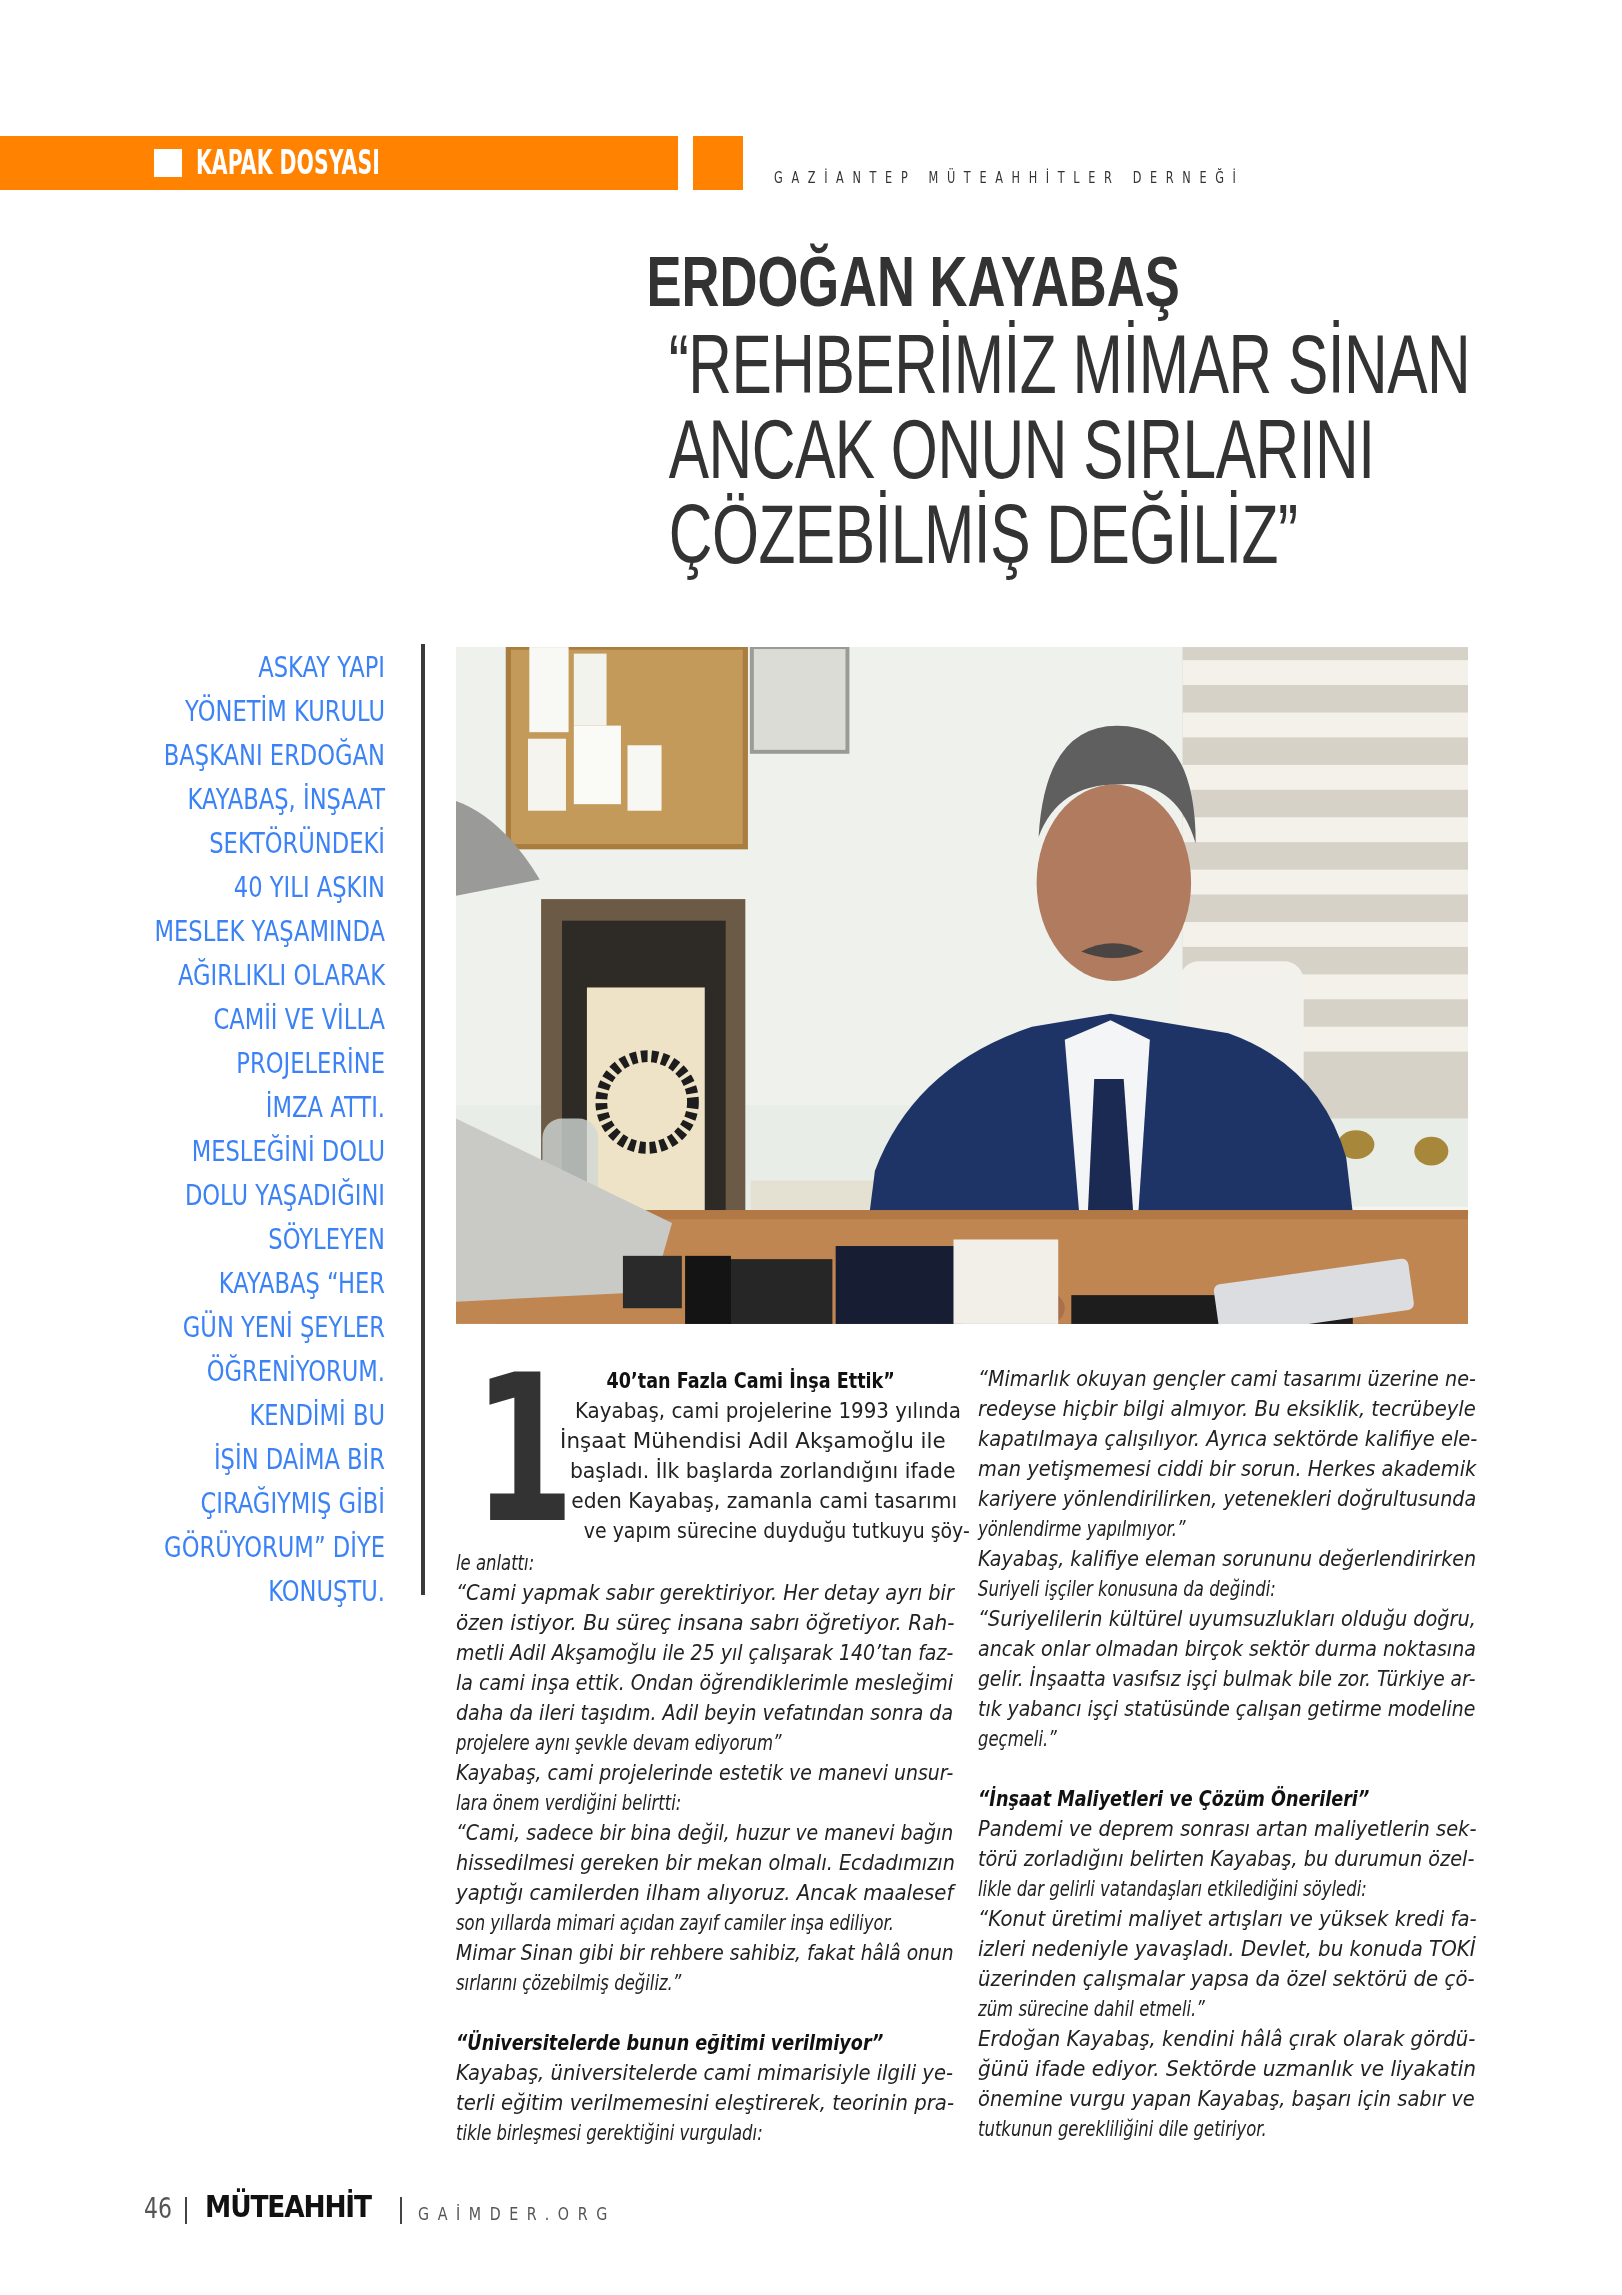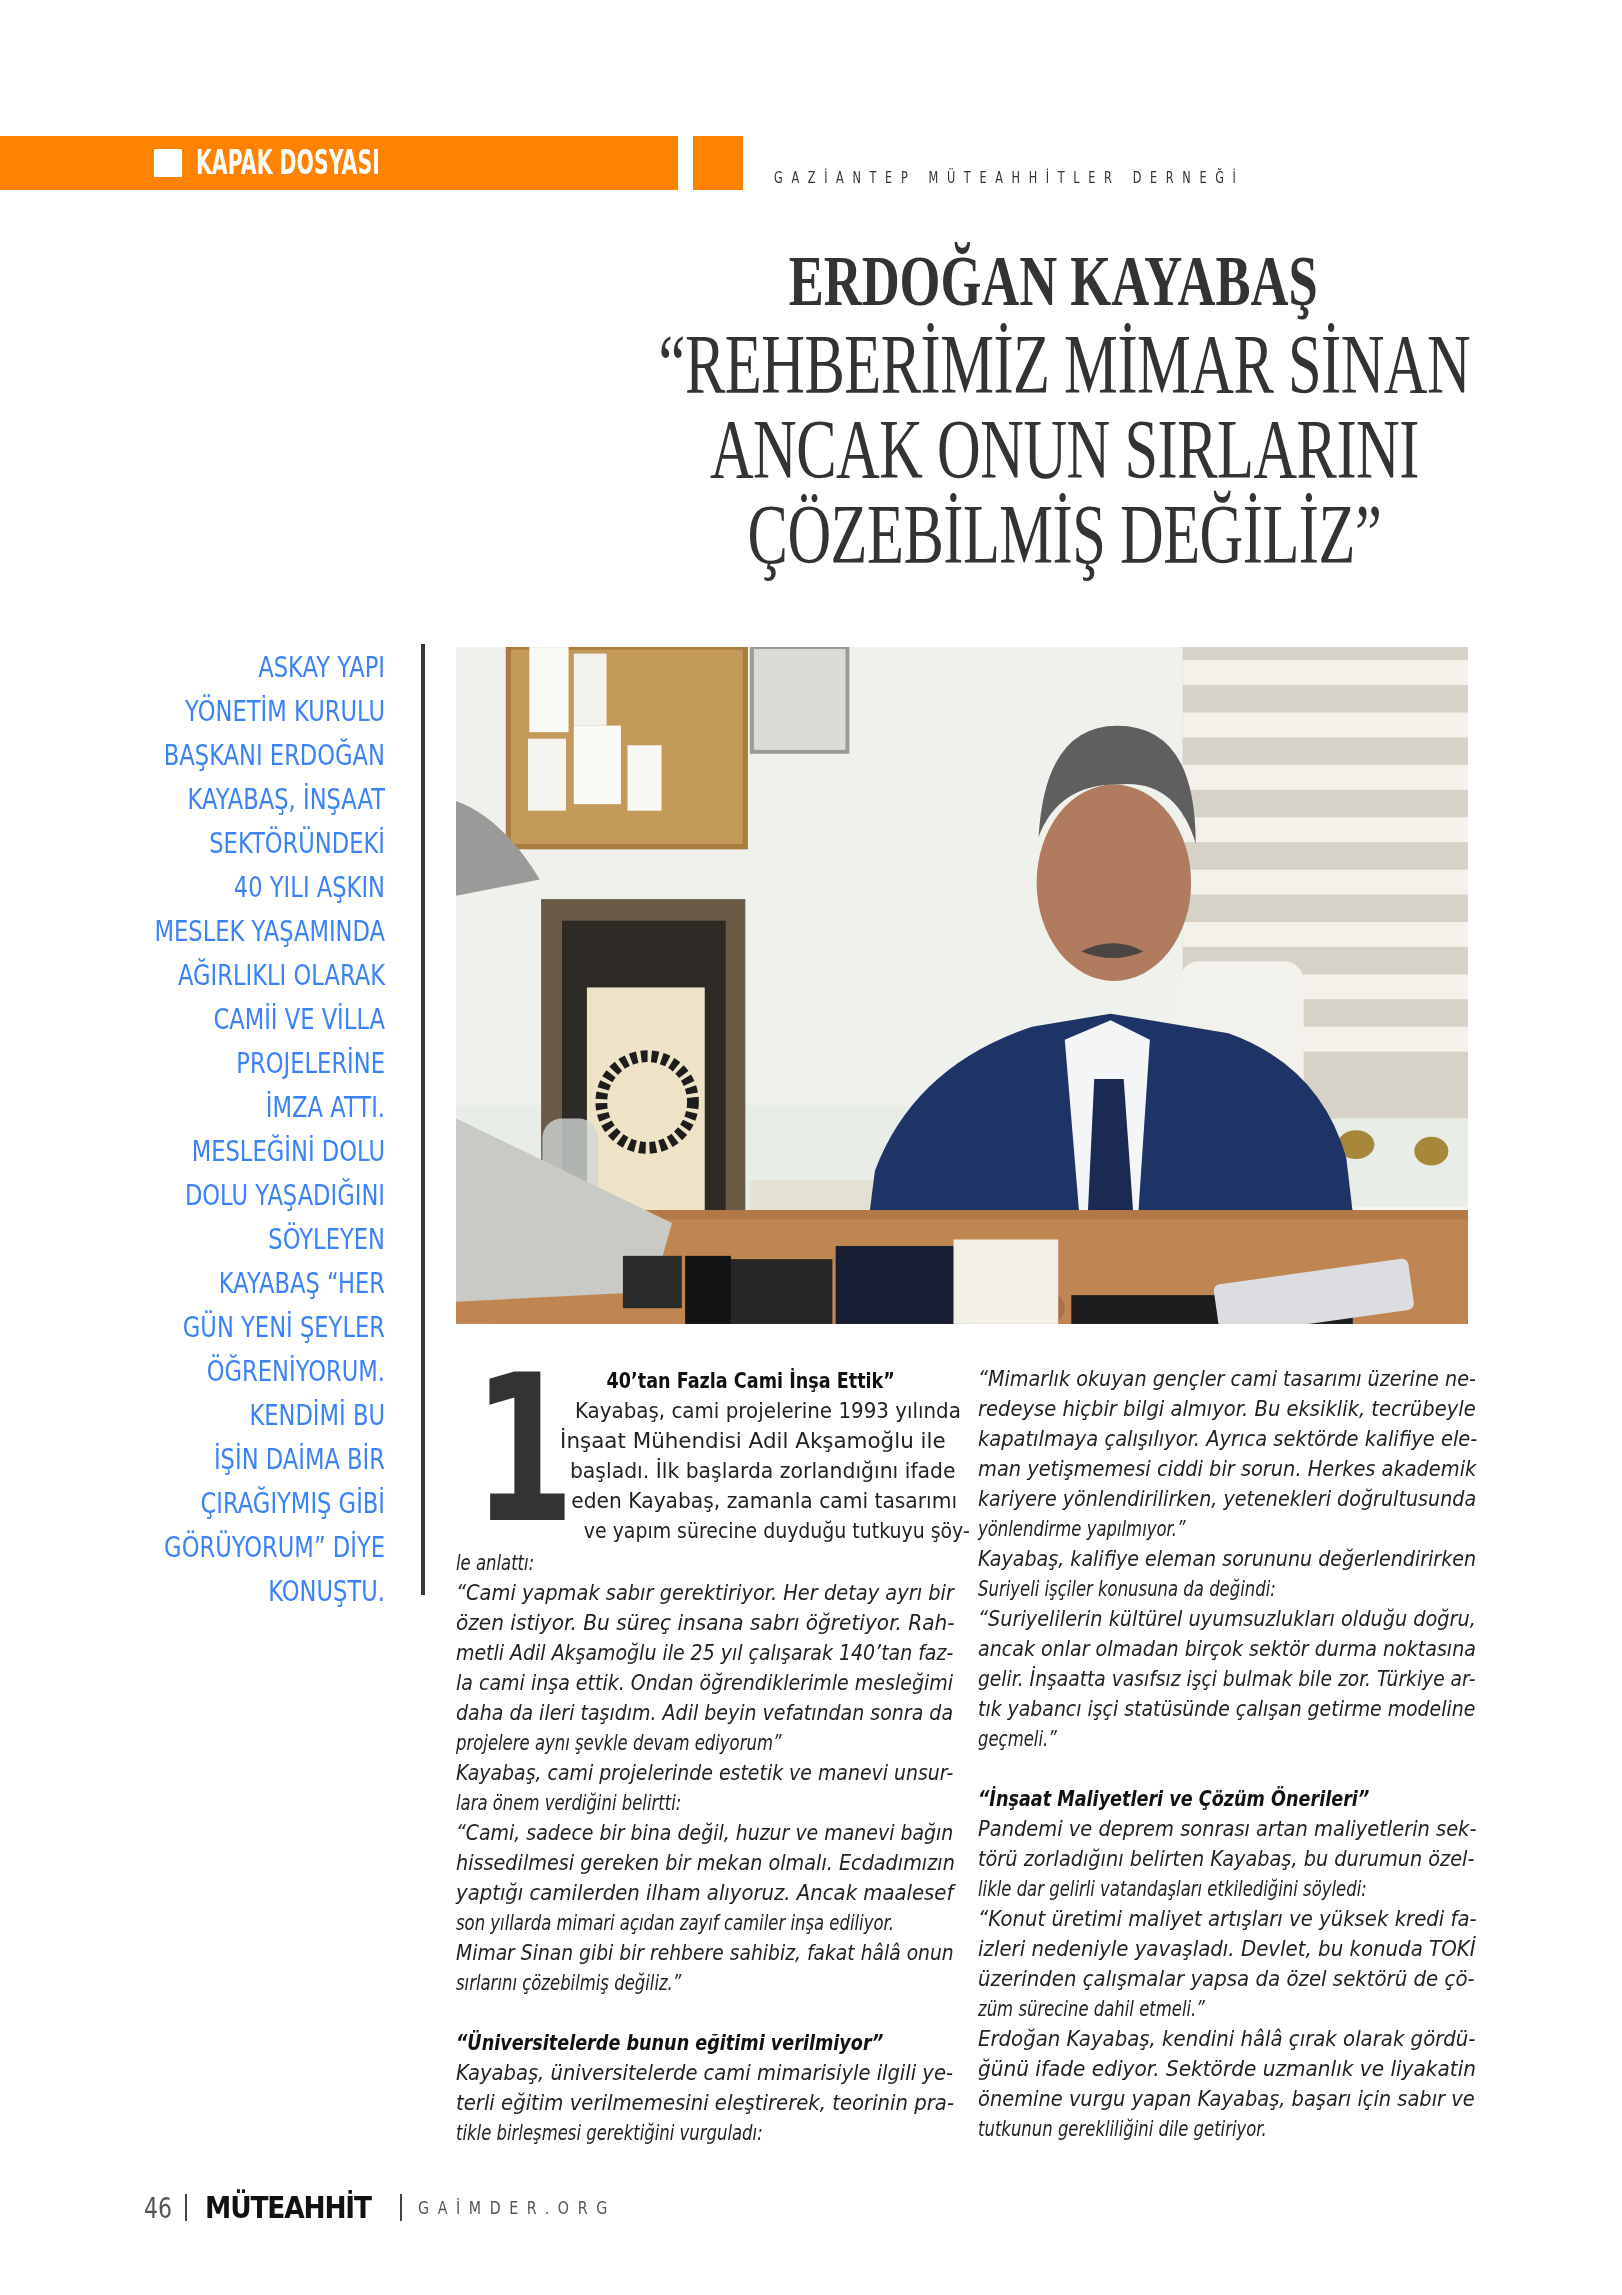--- a/index.html
+++ b/index.html
@@ -7,21 +7,21 @@
 
     
     .kapak-bar { position: absolute; left: 0; top: 136px; width: 678px; height: 54px; background: #ff8200; }
     .kapak-bar2 { position: absolute; left: 693px; top: 136px; width: 50px; height: 54px; background: #ff8200; }
     .kapak-square { position: absolute; left: 154px; top: 149px; width: 27.5px; height: 27.5px; background: #ffffff; }
     .kapak-label { position: absolute; left: 196px; top: 143px; height: 39px; line-height: 39px; font-family: "DejaVu Sans", sans-serif; font-weight: bold; font-size: 33px; color: #ffffff; transform: scaleX(0.62); transform-origin: left center; white-space: nowrap; letter-spacing: 0px; }
 
     .org-name { position: absolute; left: 774px; top: 168px; font-family: "DejaVu Sans", sans-serif; font-size: 15.7px; color: #333333; letter-spacing: 12px; white-space: nowrap; transform: scaleX(0.72); transform-origin: left center; }
 
     
-    .headline { position: absolute; right: 153px; top: 241px; text-align: center; font-family: Liberation Serif, serif; color: #333333; }
+    .headline { position: absolute; right: 153px; top: 241px; text-align: left; font-family: Liberation Sans, sans-serif; color: #333333; }
     .h-name { font-weight: bold; font-size: 71px; line-height: 81px; white-space: nowrap; transform: scaleX(0.74); transform-origin: right center; }
     .h-quote { font-size: 84px; line-height: 85px; white-space: nowrap; font-weight: normal; transform: scaleX(0.72); transform-origin: right center; letter-spacing: -0.7px; }
 
     
     .summary { position: absolute; right: 1238px; top: 645px; width: 301px; text-align: right; font-family: "DejaVu Sans", sans-serif; font-size: 29px; line-height: 44px; color: #3b82f6; }
     .summary .sline { display: block; white-space: nowrap; transform: scaleX(0.78); transform-origin: right center; }
     .divider { position: absolute; left: 421px; top: 644px; width: 3.9px; height: 951px; background: #3a3a3a; }
 
     
     .photo { position: absolute; left: 456px; top: 647px; width: 1012px; height: 677px; overflow: hidden; background: #e8ece6; }
@@ -32,21 +32,21 @@
     .col1 { left: 456px; top: 1364px; width: 497px; }
     .col2 { left: 978px; top: 1364px; width: 497px; }
     .col .line { display: block; white-space: nowrap; transform-origin: left center; }
     .col .sub { font-weight: bold; font-size: 22px; color: #111111; }
     .col .gap { height: 30px; }
 
     .dropcap { position: absolute; left: 473px; top: 1368px; font-family: "DejaVu Sans", sans-serif; font-weight: bold; font-size: 203px; line-height: 164px; color: #333333; transform: scaleX(0.72); transform-origin: left top; }
     .col1-intro { position: absolute; left: 568px; top: 1366px; width: 386px; font-family: "DejaVu Sans", sans-serif; font-size: 20.6px; line-height: 30px; color: #222222; }
 
     
-    .footer { position: absolute; left: 144px; top: 2191px; height: 33px; display: flex; align-items: center; font-family: "DejaVu Sans", sans-serif; }
+    .footer { position: absolute; left: 144px; top: 2191px; height: 33px; display: flex; align-items: flex-end; font-family: "DejaVu Sans", sans-serif; }
     .page-num { font-size: 27.5px; color: #555555; transform: scaleX(0.8); transform-origin: left center; width: 37px; }
     .f-sep { width: 2px; height: 27.5px; background: #444; margin: 0 18.3px 0 3.9px; }
     .brand { font-weight: bold; font-size: 30px; color: #111111; letter-spacing: -1.3px; transform: scaleX(0.88); transform-origin: left center; width: 190px; white-space: nowrap; position: relative; }
     .f-sep2 { width: 2px; height: 27.5px; background: #444; margin: 0 15.7px 0 5.2px; }
     .site { font-size: 18.3px; color: #555555; letter-spacing: 11px; transform: scaleX(0.78); transform-origin: left center; white-space: nowrap; }
   </style>
 </head>
 <body>
 
 <div class="kapak-bar"></div>

